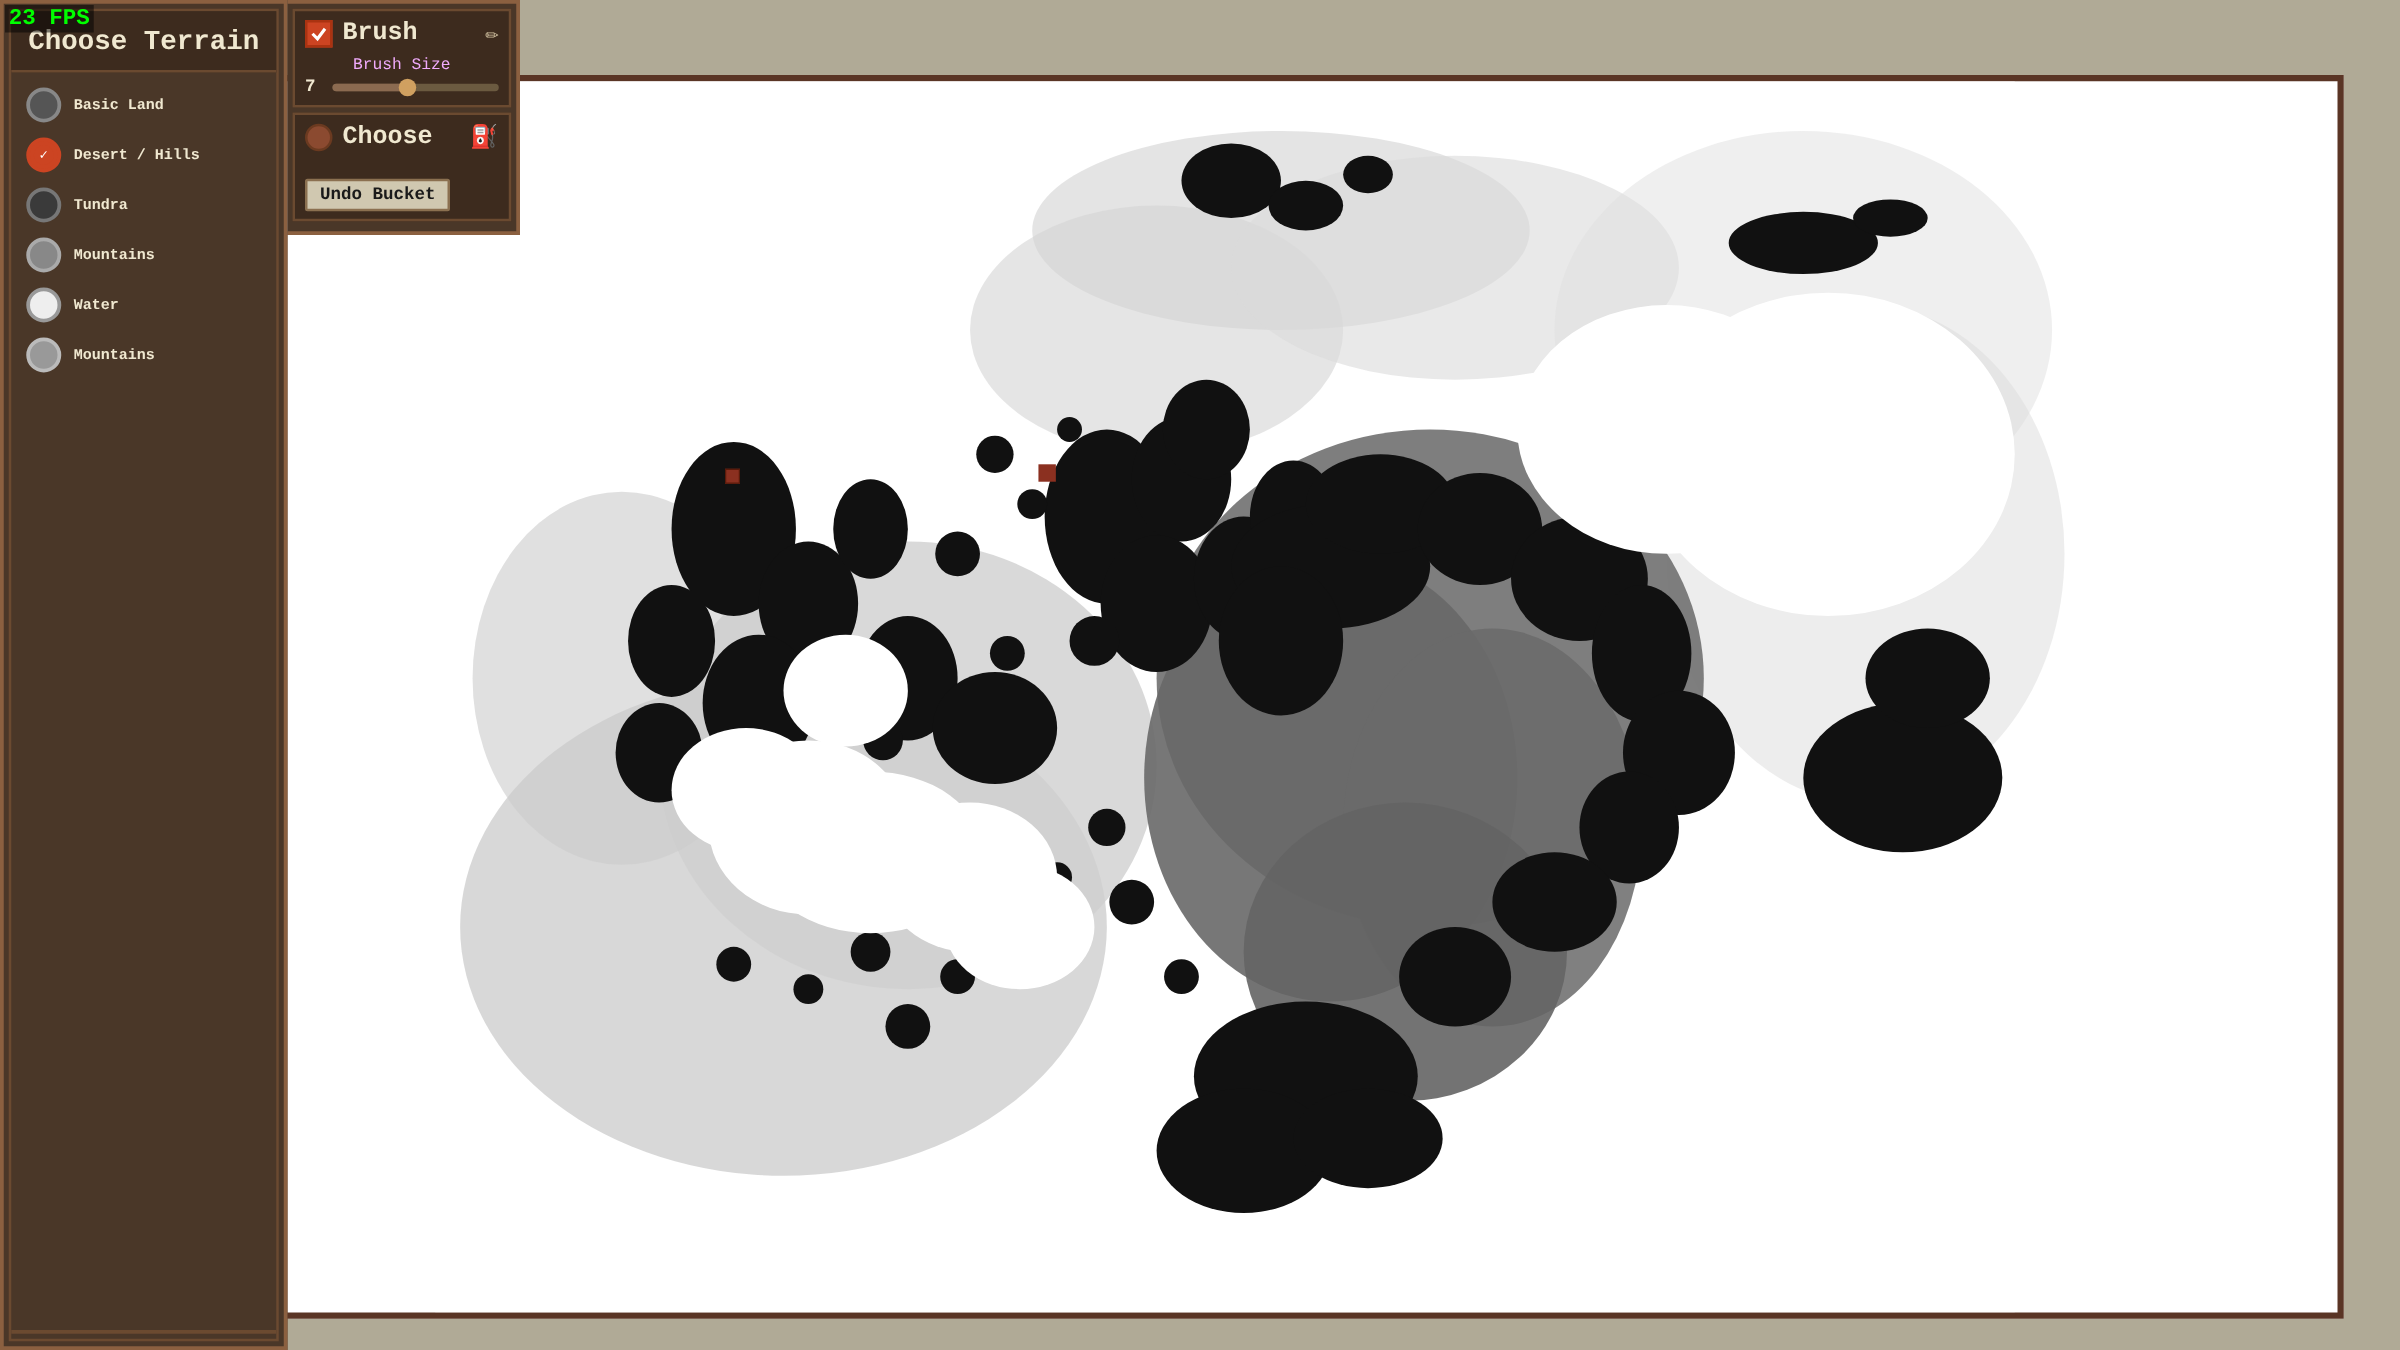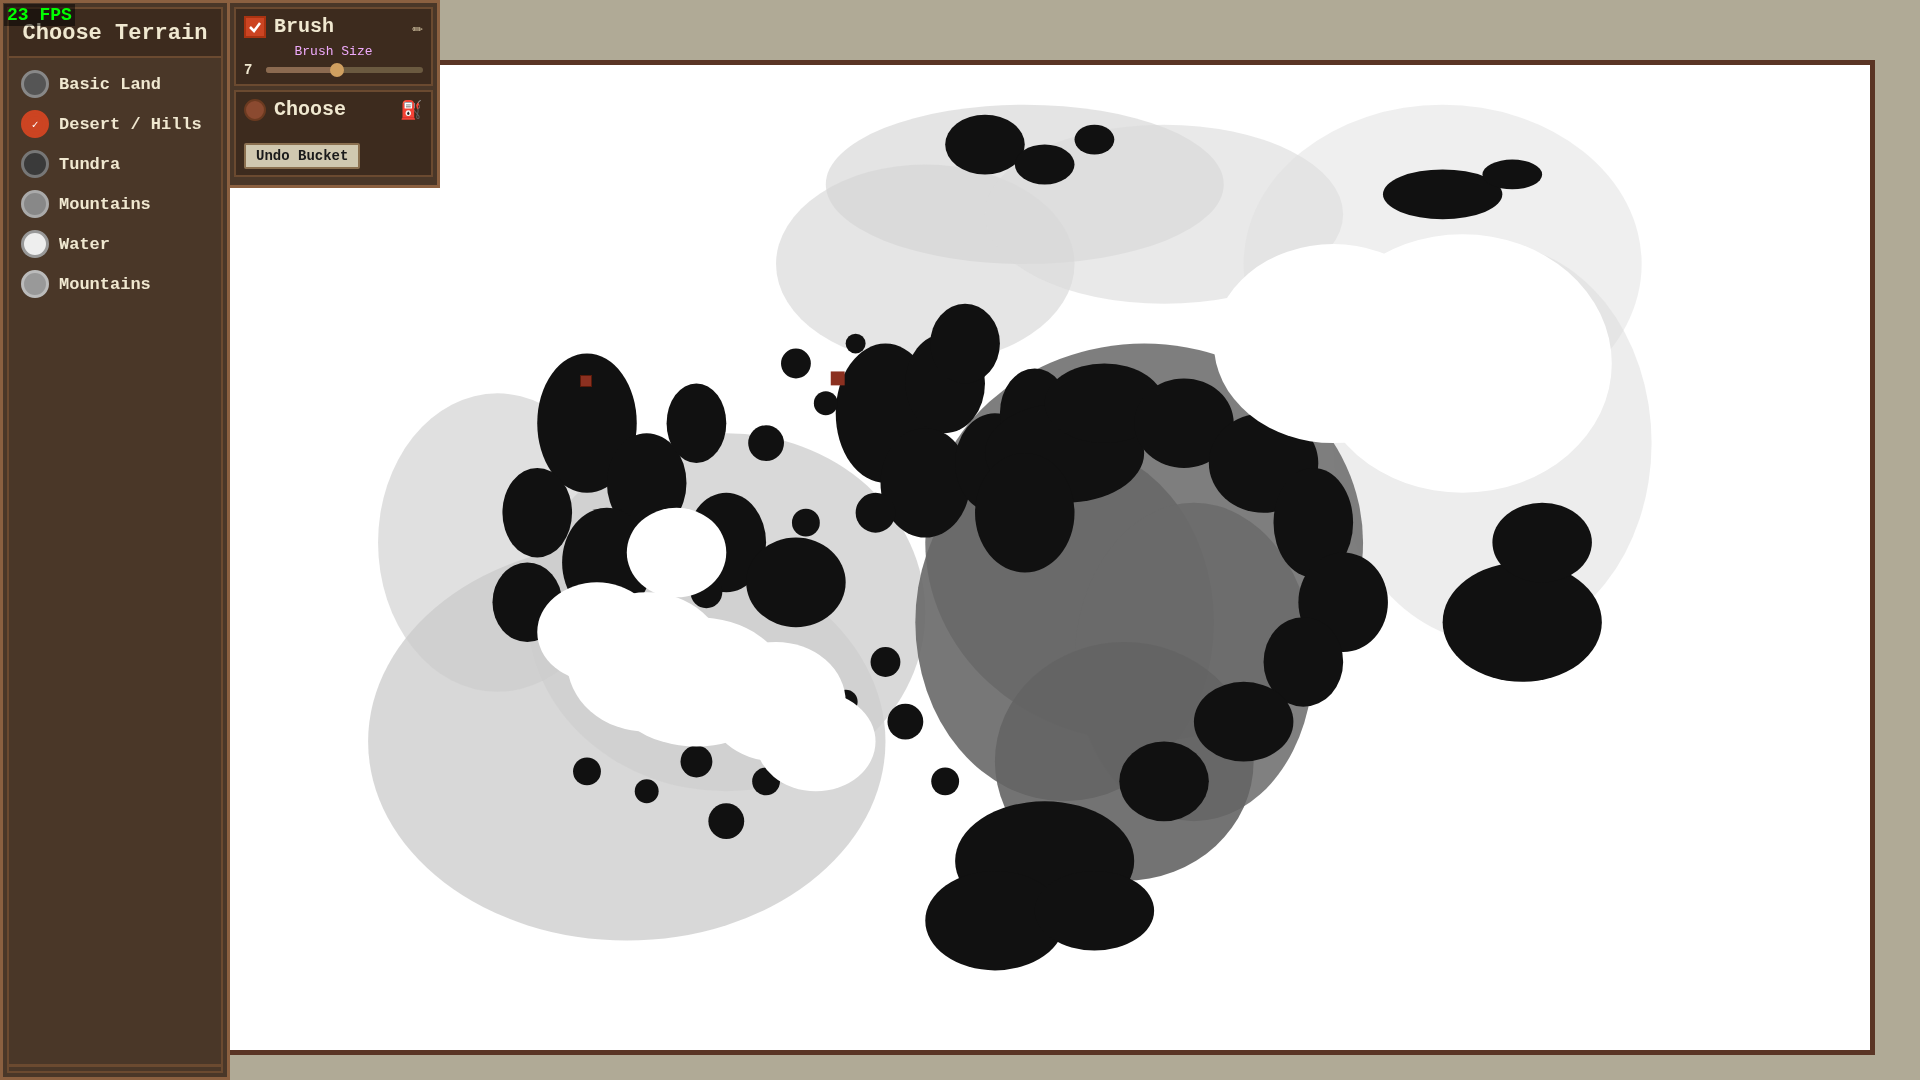--- a/index.html
+++ b/index.html
@@ -123,21 +123,21 @@
       background: #eee;
       border-color: #999;
     }
     .terrain-radio.crossing-radio {
       background: #999;
       border-color: #bbb;
     }
 
     .terrain-label {
       color: #f0e8d0;
-      font-size: 17px;
+      font-size: 12px;
       font-weight: bold;
     }
 
     #panel-divider {
       height: 3px;
       background: #6b4a30;
       margin: 4px 0;
     }
 
     #bottom-buttons {
@@ -158,21 +158,21 @@
       text-align: center;
       border-radius: 3px;
       font-family: 'Courier New', monospace;
     }
 
     
     #tool-panel {
       position: absolute;
       top: 0;
       left: 230px;
-      width: 210px;
+      width: 186px;
       background: #4a3728;
       border: 3px solid #8b6040;
       border-left: none;
       z-index: 10;
       padding: 4px;
     }
 
     .tool-section {
       border: 2px solid #6b4a30;
       margin-bottom: 4px;

